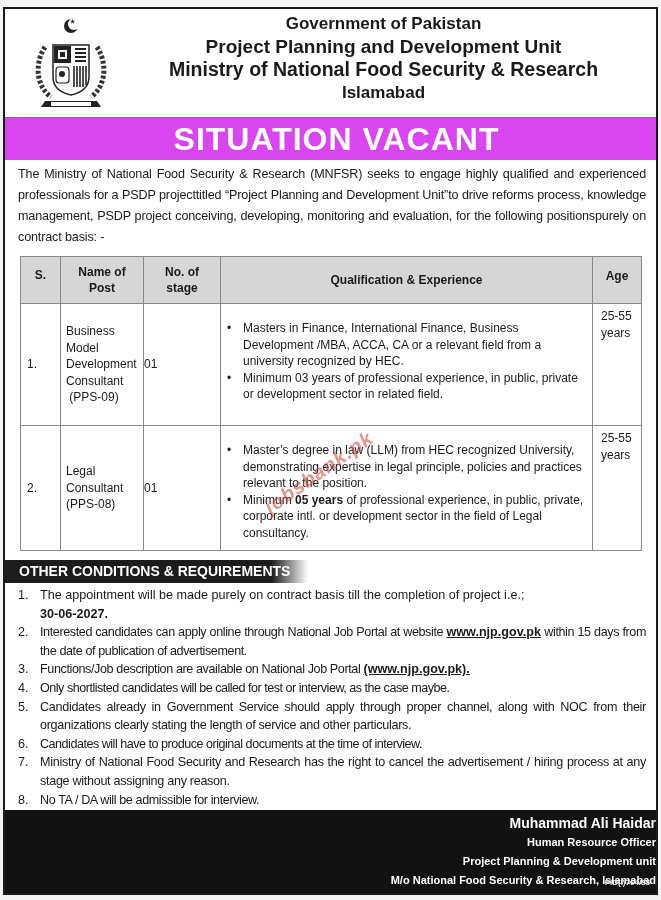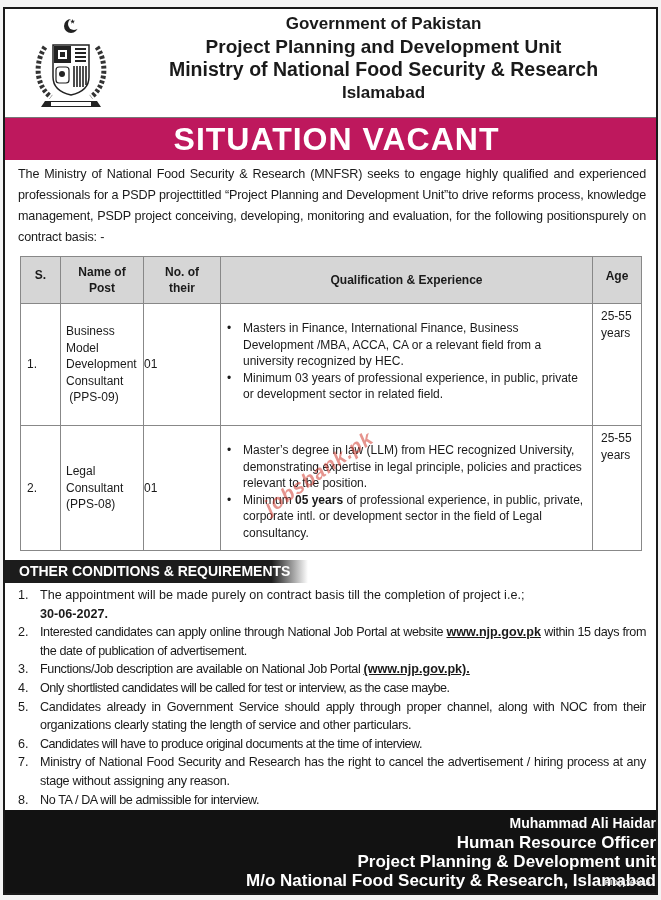--- a/index.html
+++ b/index.html
@@ -7,21 +7,21 @@
   body { font-family: "Liberation Sans", sans-serif; color: #1a1a1a; position: relative; }
   .top-strip { position: absolute; left: 0; top: 0; width: 661px; height: 6px; background: #f4f4f4; }
   .frame { position: absolute; left: 3px; top: 7px; width: 655px; height: 888px; border: 2px solid #1a1a1a; background: #fff; }
   .header { position: relative; height: 109px; border-bottom: 1px solid #777; }
   .emblem { position: absolute; left: 26px; top: 8px; width: 80px; height: 96px; }
   .header-text { position: absolute; left: 110px; right: 4px; top: 3px; text-align: center; font-weight: bold; font-family: Liberation Sans, sans-serif; line-height: 23px; }
   .h1 { font-size: 17px; }
   .h2 { font-size: 19px; }
   .h3 { font-size: 19.5px; }
   .h4 { font-size: 17px; }
-  .banner { height: 42px; background: #be185d; color: #fff; text-align: center; font-weight: bold; font-size: 32px; line-height: 42px; letter-spacing: 1px; padding-left: 12px; }
+  .banner { height: 42px; background: #d946ef; color: #fff; text-align: center; font-weight: bold; font-size: 32px; line-height: 42px; letter-spacing: 1px; padding-left: 12px; }
   .intro { padding: 4px 10px 0 13px; font-size: 12.6px; line-height: 21px; text-align: justify; letter-spacing: -0.15px; }
   table.posts { margin: 8px 0 0 15px; width: 622px; border-collapse: collapse; font-size: 12px; }
   table.posts th, table.posts td { border: 1px solid #888; }
   table.posts th { background: #d6d6d6; font-weight: bold; font-size: 12px; height: 47px; text-align: center; vertical-align: middle; padding: 0 4px; line-height: 16px; }
   table.posts th.s-col { vertical-align: top; padding-top: 10px; }
   table.posts th.age-col { vertical-align: top; padding-top: 11px; }
   table.posts td { vertical-align: top; line-height: 16.5px; }
   td.sno { width: 40px; padding-left: 6px; vertical-align: middle !important; }
   td.name { width: 83px; padding: 0 4px 0 5px; vertical-align: middle !important; }
   td.num { width: 77px; text-align: left; vertical-align: middle !important; }
@@ -32,21 +32,21 @@
   ul.q li::before { content: "\2022"; position: absolute; left: 0; top: 0; font-size: 12px; }
   .watermark { position: absolute; left: 250px; top: 452px; transform: rotate(-35deg); color: rgba(210,60,50,0.55); font-size: 20px; font-weight: bold; font-style: italic; letter-spacing: 1px; pointer-events: none; }
   .cond-header { margin-top: 9px; height: 23px; width: 303px; background: linear-gradient(to right, #1c1c1c 0%, #1c1c1c 88%, #ffffff 100%); color: #fff; font-weight: bold; font-size: 14px; line-height: 23px; padding-left: 14px; }
   ol.conds { list-style: none; padding: 3px 10px 0 13px; font-size: 12.6px; line-height: 18.6px; }
   ol.conds li { position: relative; padding-left: 22px; text-align: justify; }
   ol.conds li .n { position: absolute; left: 0; top: 0; }
   .bold { font-weight: bold; }
   .link { font-weight: bold; text-decoration: underline; }
   .footer { position: absolute; left: 0; right: 0; bottom: 0; height: 83px; background: #121212; color: #fff; text-align: right; font-weight: bold; }
   .footer .l1 { font-size: 14px; line-height: 19px; padding-top: 4px; }
-  .footer .l2, .footer .l3, .footer .l4 { font-size: 17px; line-height: 19px; }
+  .footer .l2, .footer .l3, .footer .l4 { font-size: 11px; line-height: 19px; }
   .pid { position: absolute; right: 6px; bottom: 6px; font-size: 8px; font-weight: bold; color: #e6e6e6; }
 </style>
 </head>
 <body>
 
 <div class="top-strip"></div>
 
 <div class="frame">
 
   <div class="header">
@@ -82,21 +82,21 @@
 
   <div class="banner">SITUATION VACANT</div>
 
   <p class="intro">The Ministry of National Food Security &amp; Research (MNFSR) seeks to engage highly qualified and experienced professionals for a PSDP projecttitled “Project Planning and Development Unit”to drive reforms process, knowledge management, PSDP project conceiving, developing, monitoring and evaluation, for the following positionspurely on contract basis: -</p>
 
   <table class="posts">
     <thead>
       <tr>
         <th class="s-col">S.</th>
         <th>Name of Post</th>
-        <th><span style="display:inline-block;width:44px;">No. of their</span></th>
+        <th><span style="display:inline-block;width:44px;">No. of stage</span></th>
         <th>Qualification &amp; Experience</th>
         <th class="age-col">Age</th>
       </tr>
     </thead>
     <tbody>
       <tr style="height:122px;">
         <td class="sno">1.</td>
         <td class="name">
           <div>Business Model</div>
           <div>Development</div>

